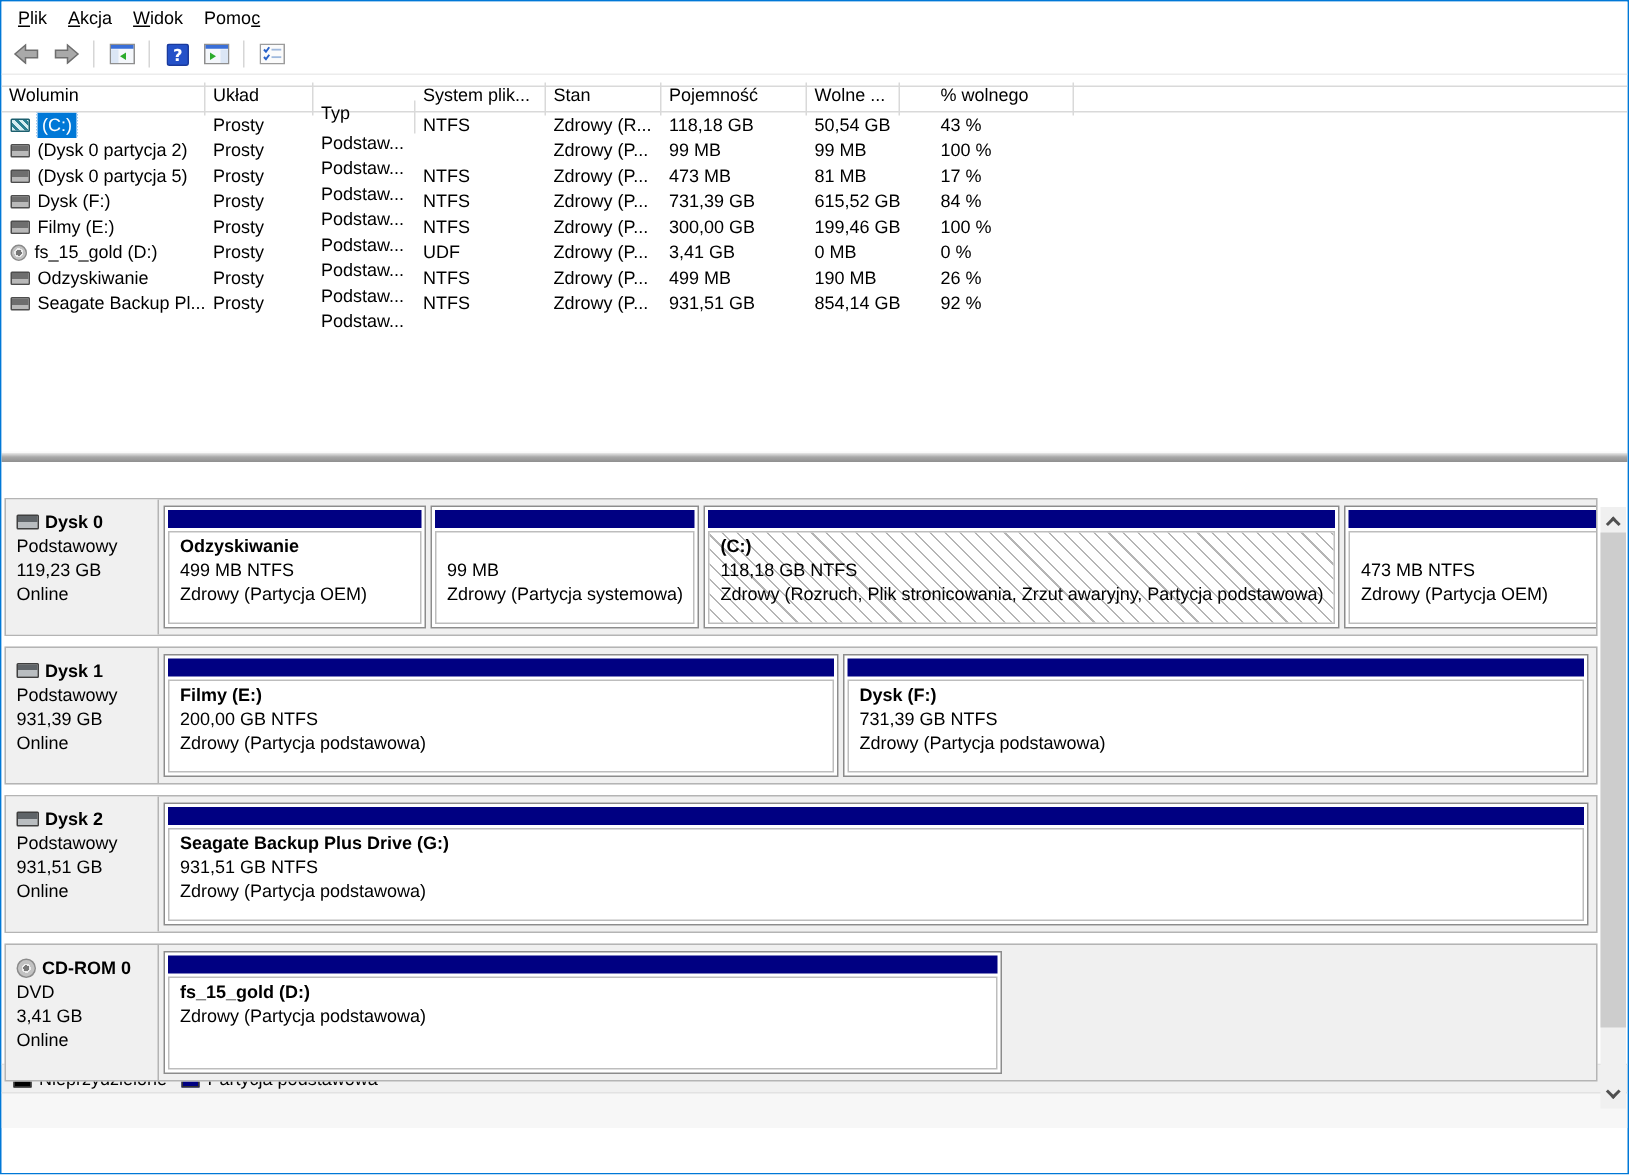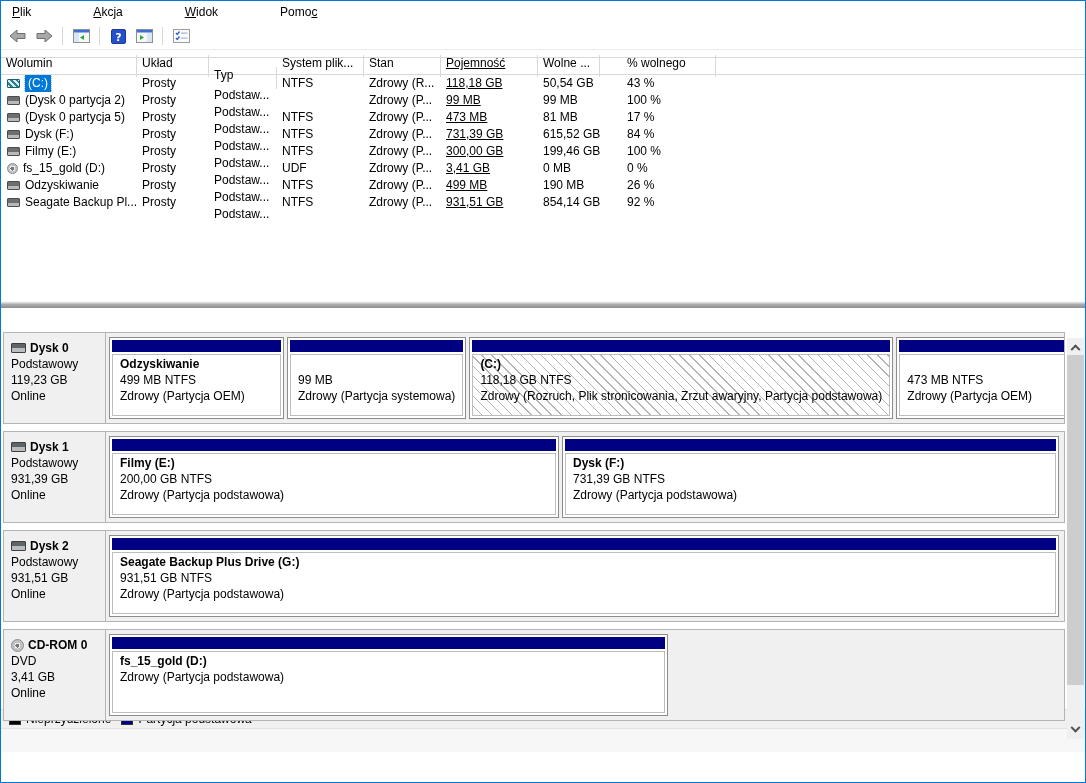--- a/index.html
+++ b/index.html
@@ -11,36 +11,36 @@
   .titlebar { height:30px; display:flex; align-items:center; background:#fff; }
   .title-icon { margin:0 8px 0 9px; width:16px; height:14px; display:inline-block; }
   .title-text { font-size:12px; }
   .tb-spacer { flex:1; }
   .winbtn { width:46px; height:30px; display:flex; align-items:center; justify-content:center; }
   .min-glyph { width:10px; height:0; border-top:1px solid #000; display:inline-block; }
   .max-glyph { width:10px; height:10px; border:1px solid #000; display:inline-block; }
   .close-glyph { font-size:16px; line-height:16px; }
 
   
-  .menubar { height:22px; display:flex; align-items:center; background:#fff; padding-left:4px;gap:48px; }
+  .menubar { height:22px; display:flex; align-items:center; background:#fff; padding-left:4px; }
   .menu-item { padding:2px 7px; }
   .menu-item .ul { text-decoration:underline; }
 
   
   .toolbar { height:27px; display:flex; align-items:center; background:#fff; border-bottom:1px solid #ececec; padding-left:6px; gap:4px; }
   .tbico { width:22px; height:22px; display:flex; align-items:center; justify-content:center; }
   .tsep { width:1px; height:18px; background:#d6d6d6; margin:0 3px; }
 
   
   .list-pane { height:251px; background:#fff; overflow:hidden; }
   .lheader { display:flex; height:18px; margin-top:7px; border-top:1px solid #d9d9d9; border-bottom:1px solid #d9d9d9; align-items:center; }
   .hc { height:22px; line-height:17px; padding-left:5px; border-right:1px solid #d9d9d9; overflow:hidden; white-space:nowrap; }
   .lrow { display:flex; height:17px; align-items:center; }
   .c { padding-left:5px; overflow:hidden; white-space:nowrap; height:17px; line-height:17px; }
-  .w0{width:136px;} .w1{width:72px;} .w2{width:68px;margin-top:23px;} .w3{width:87px;} .w4{width:77px;} .w5{width:97px;text-decoration:underline;} .w6{width:62px;} .w7{width:94px;margin-left:22px;} .wf{flex:1;}
+  .w0{width:136px;} .w1{width:72px;} .w2{width:68px;margin-top:23px;} .w3{width:87px;} .w4{width:77px;} .w5{width:97px;} .w6{width:62px;} .w7{width:94px;margin-left:22px;} .wf{flex:1;}
   .c0 { display:flex; align-items:center; gap:5px; padding-left:6px; }
   .ico-disk { width:13px; height:9px; flex:0 0 13px; background:linear-gradient(#6e6e6e 0 4px,#b9b9b9 4px); border:1px solid #4d4d4d; border-radius:1px; }
   .ico-disk-sel { width:13px; height:9px; flex:0 0 13px; border:1px solid #1c5f6e; background:repeating-linear-gradient(45deg,#d7edf1 0 2px,#2b7f91 2px 4px); border-radius:1px; }
   .ico-cd { width:11px; height:11px; flex:0 0 11px; border-radius:50%; border:1px solid #8a8a8a; background:radial-gradient(circle,#777 0 2px,#ececec 2px 3px,#c2c2c2 3px); }
   .vol-sel { background:#0078d7; color:#fff; padding:0 3px; outline:1px dotted #9cc8ef; }
 
   
   .splitter { height:7px; background:linear-gradient(#e9e9e9,#a8a8a8 45%,#8f8f8f); border-top:1px solid #fafafa; }
 
   

